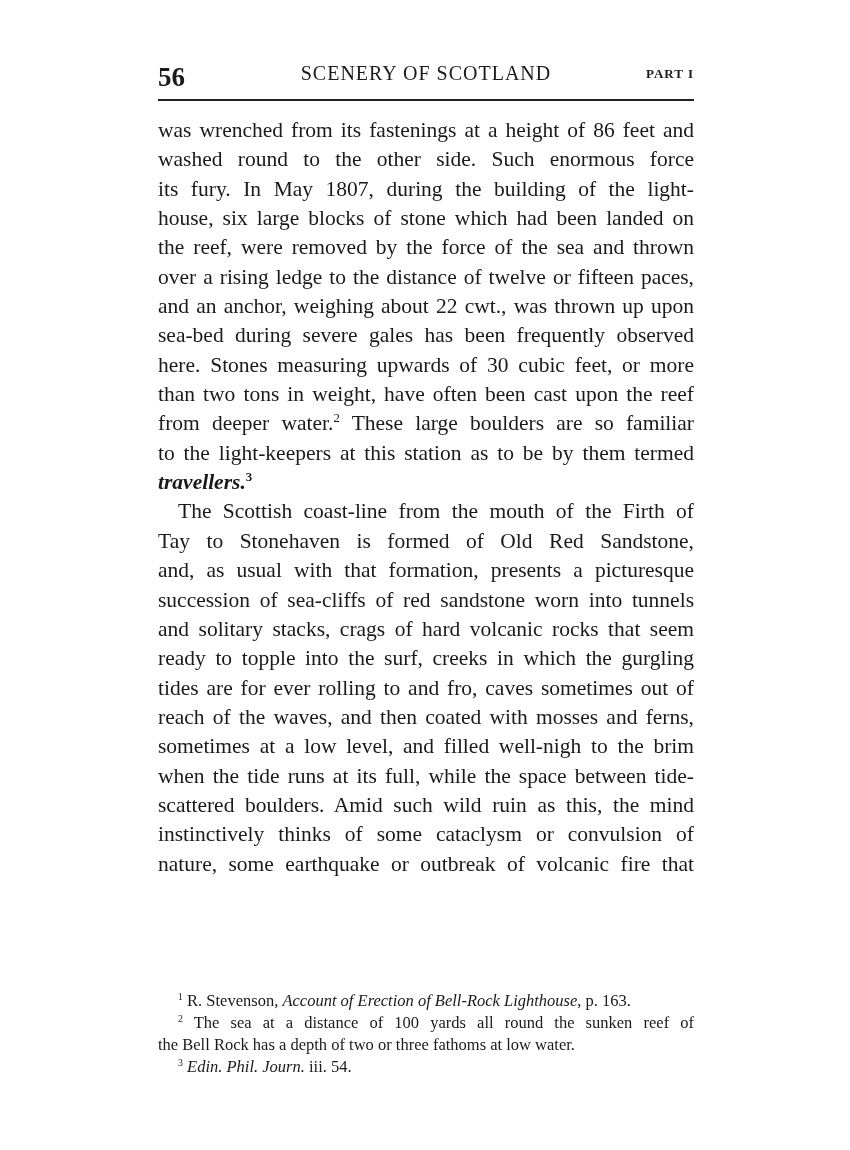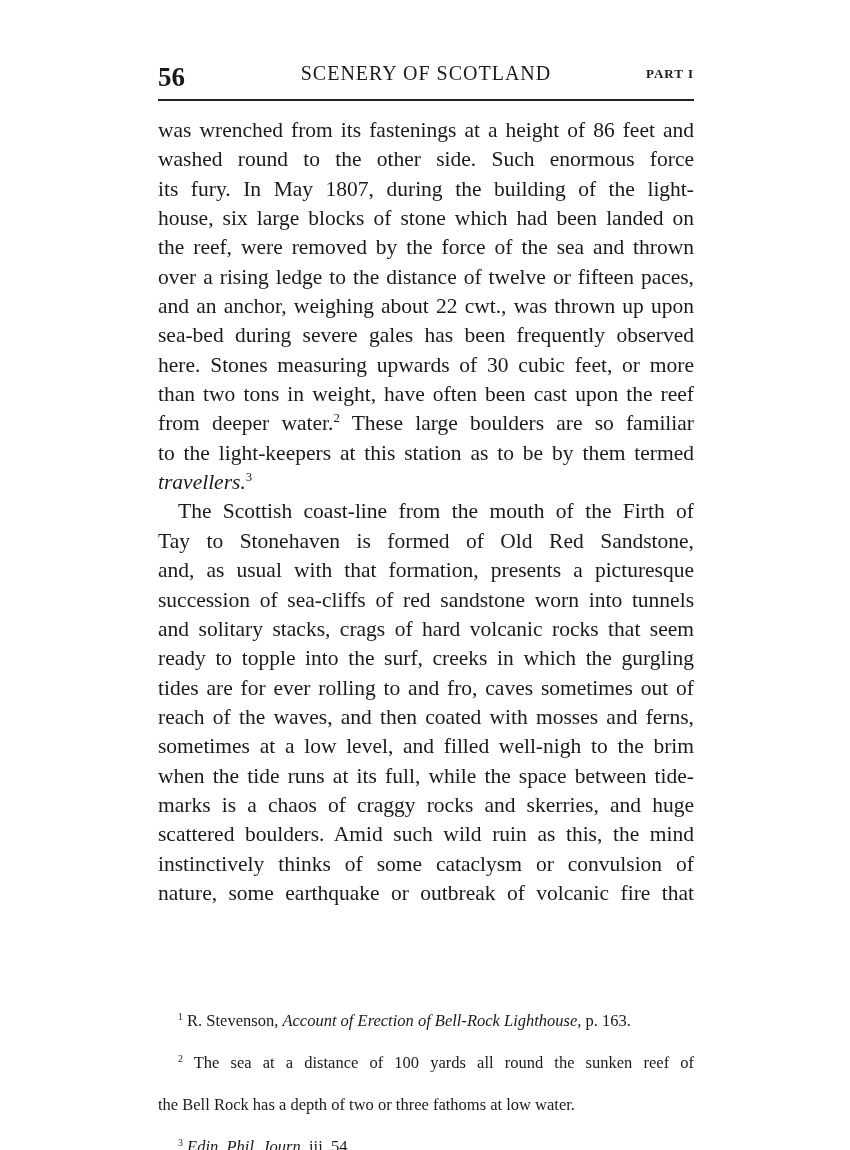--- a/index.html
+++ b/index.html
@@ -7,25 +7,25 @@
          font-family:"Liberation Serif","DejaVu Serif",serif; color:#1a1a1a; }
   .page { position:absolute; left:158px; top:0; width:536px; }
   .header { position:absolute; top:62px; left:0; width:536px; height:30px; }
   .pnum { position:absolute; left:0; top:0; font-size:27px;font-weight:bold; }
   .rtitle { position:absolute; left:0; width:536px; text-align:center; top:0; font-size:20px; letter-spacing:1px; }
   .part { position:absolute; right:0; top:4px; font-size:13px; letter-spacing:1px; font-weight:bold; }
   .rule { position:absolute; top:99px; left:0; width:536px; height:2px; background:#222; }
   .body { position:absolute; top:116px; left:0; width:536px; }
   .line { height:29.35px; line-height:29.35px; font-size:21.5px; white-space:nowrap;
           text-align:justify; text-align-last:justify; }
-  .line.last { text-align-last:left; }
+  .line.last { text-align-last:left;font-weight:bold; }
   .line.indent { padding-left:20px; }
   .foot { position:absolute; top:990px; left:0; width:536px; }
   .fline { height:22px; line-height:22px; font-size:16.5px; white-space:nowrap;
-           text-align:justify; text-align-last:justify;margin-top:20px; }
+           text-align:justify; text-align-last:justify; }
   .fline.last { text-align-last:left; }
   .fline.indent { padding-left:20px; }
   sup { font-size:60%; line-height:0; vertical-align:super; }
   i { font-style:italic; }
 </style>
 </head>
 <body>
 
 <div class="page">
   <div class="header">
@@ -52,21 +52,20 @@
     <div class="line indent">The Scottish coast-line from the mouth of the Firth of</div>
     <div class="line">Tay to Stonehaven is formed of Old Red Sandstone,</div>
     <div class="line">and, as usual with that formation, presents a picturesque</div>
     <div class="line">succession of sea-cliffs of red sandstone worn into tunnels</div>
     <div class="line">and solitary stacks, crags of hard volcanic rocks that seem</div>
     <div class="line">ready to topple into the surf, creeks in which the gurgling</div>
     <div class="line">tides are for ever rolling to and fro, caves sometimes out of</div>
     <div class="line">reach of the waves, and then coated with mosses and ferns,</div>
     <div class="line">sometimes at a low level, and filled well-nigh to the brim</div>
     <div class="line">when the tide runs at its full, while the space between tide-</div>
-    <div class="line">marks is a chaos of craggy rocks and skerries, and huge</div>
     <div class="line">scattered boulders.  Amid such wild ruin as this, the mind</div>
     <div class="line">instinctively thinks of some cataclysm or convulsion of</div>
     <div class="line">nature, some earthquake or outbreak of volcanic fire that</div>
   </div>
 
   <div class="foot">
     <div class="fline last indent"><sup>1</sup> <span>R. Stevenson, </span><i>Account of Erection of Bell-Rock Lighthouse</i><span>, p. 163.</span></div>
     <div class="fline indent"><sup>2</sup> <span>The sea at a distance of 100 yards all round the sunken reef of</span></div>
     <div class="fline last">the Bell Rock has a depth of two or three fathoms at low water.</div>
     <div class="fline last indent"><sup>3</sup> <i>Edin. Phil. Journ.</i><span> iii. 54.</span></div>

